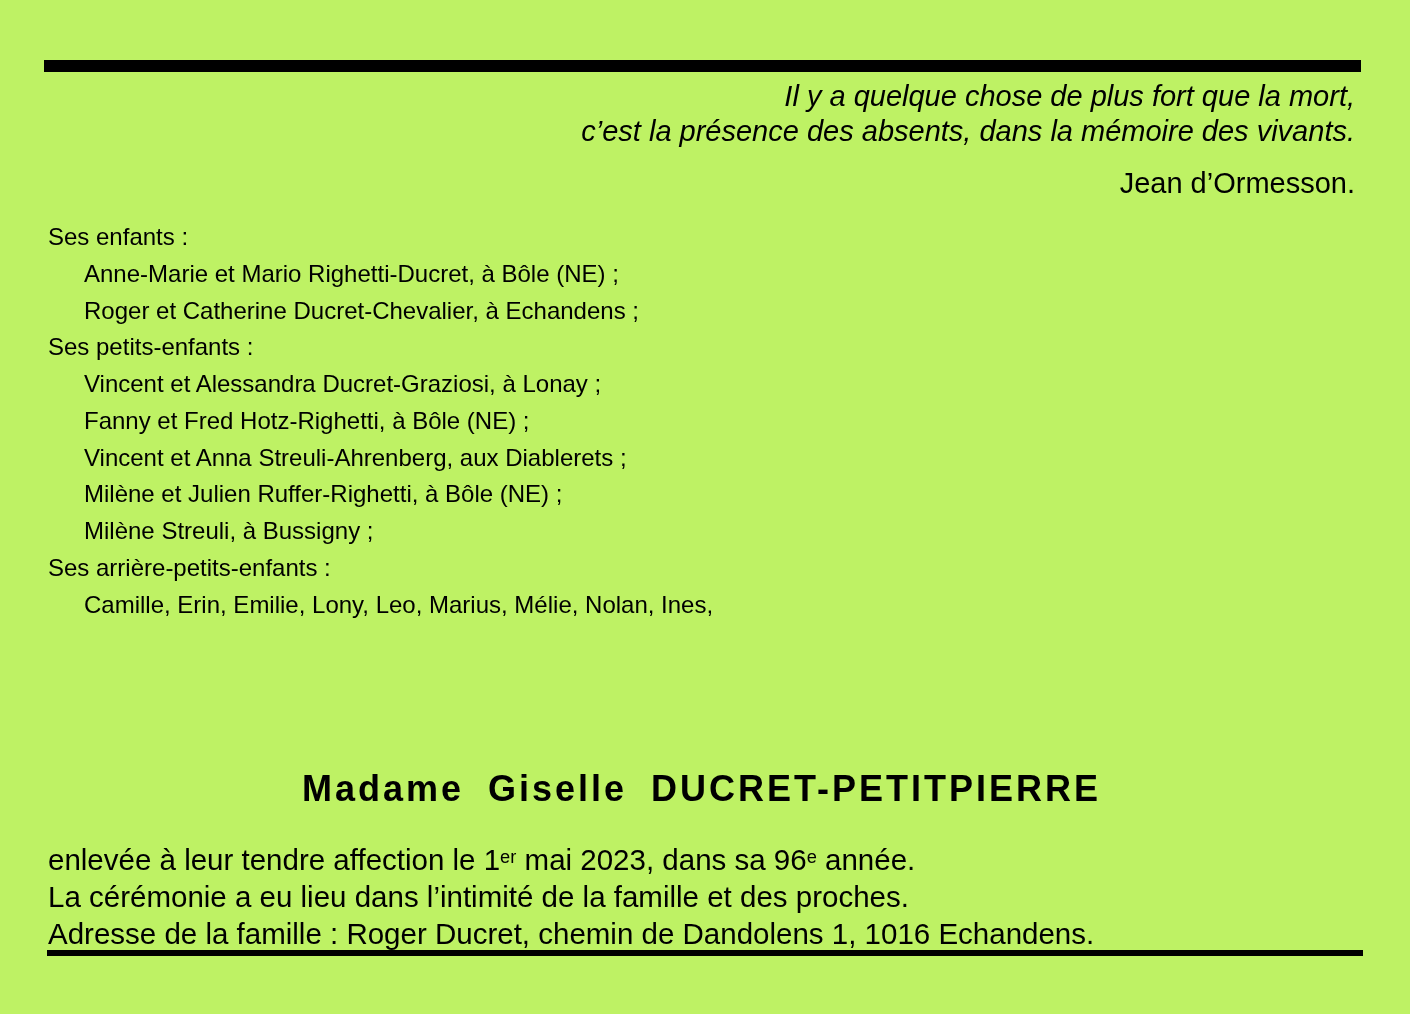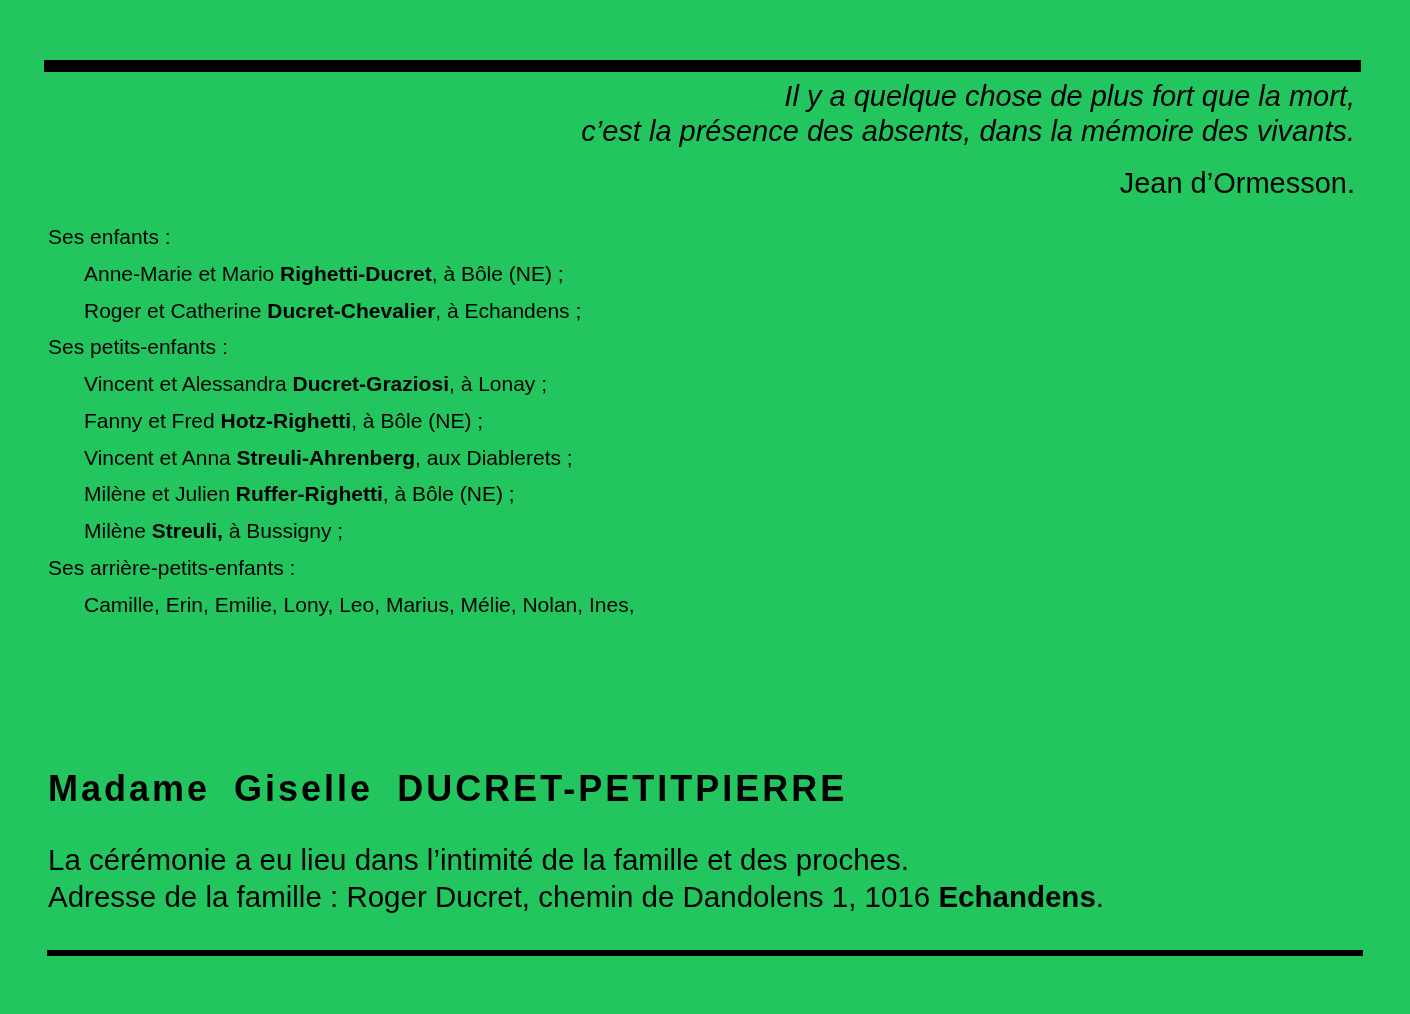--- a/index.html
+++ b/index.html
@@ -4,21 +4,21 @@
 <style>
   html, body {
     margin: 0;
     padding: 0;
     background: #ffffff;
   }
   .page {
     position: relative;
     width: 1410px;
     height: 1014px;
-    background: #22c55e;
+    background: #bef264;
     font-family: "Liberation Sans", sans-serif;
     color: #000000;
     overflow: hidden;
   }
   .bar {
     position: absolute;
     background: #000000;
   }
   .bar-top {
     left: 44px;
@@ -43,38 +43,38 @@
   }
   .quote .attribution {
     font-style: normal;
     margin-top: 18px;
   }
   .body-block {
     position: absolute;
     top: 219px;
     left: 48px;
     right: 55px;
-    font-size: 21px;
+    font-size: 24px;
     line-height: 36.75px;
   }
   .line {
     white-space: pre-wrap;
   }
   .indent {
     padding-left: 36px;
   }
   b {
-    font-weight: 700;
+    font-weight: 400;
   }
   .deceased-title {
     position: absolute;
     top: 768px;
     left: 48px;
     width: 1307px;
-    text-align: left;
+    text-align: center;
     font-size: 36px;
     font-weight: 700;
     letter-spacing: 3px;
     word-spacing: 11px;
     white-space: nowrap;
   }
   .closing {
     position: absolute;
     top: 842px;
     left: 48px;
@@ -116,19 +116,20 @@
     <div class="line indent"><span>Milène </span><b>Streuli,</b><span> à Bussigny ;</span></div>
 
     <div class="line">Ses arrière-petits-enfants :</div>
     <div class="line indent">Camille, Erin, Emilie, Lony, Leo, Marius, Mélie, Nolan, Ines,</div>
 
   </div>
 
   <div class="deceased-title">Madame Giselle DUCRET-PETITPIERRE</div>
 
   <div class="closing">
+    <div class="line"><span>enlevée à leur tendre affection le 1</span><sup class="ordinal">er</sup><span> mai 2023, dans sa 96</span><sup class="ordinal">e</sup><span> année.</span></div>
     <div class="line">La cérémonie a eu lieu dans l’intimité de la famille et des proches.</div>
     <div class="line"><span>Adresse de la famille : Roger Ducret, chemin de Dandolens 1, 1016 </span><b>Echandens</b><span>.</span></div>
   </div>
 
   <div class="bar bar-bottom"></div>
 
 </div>
 
 </body></html>

